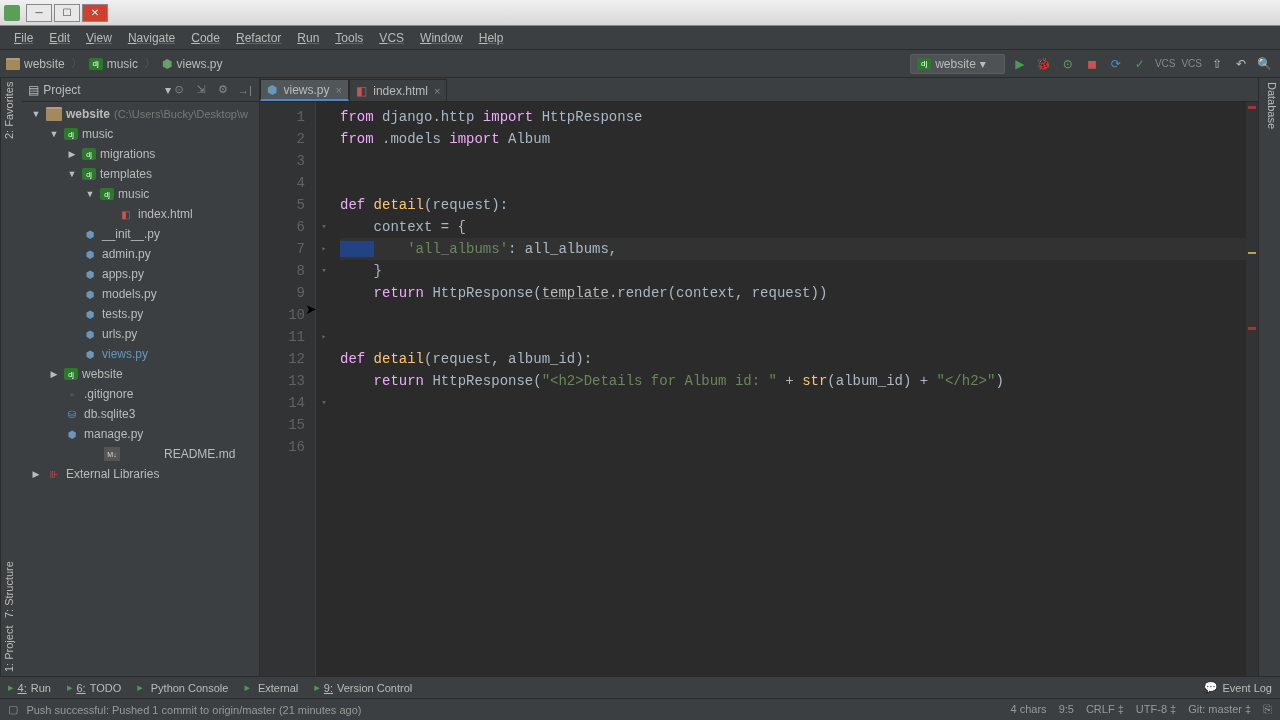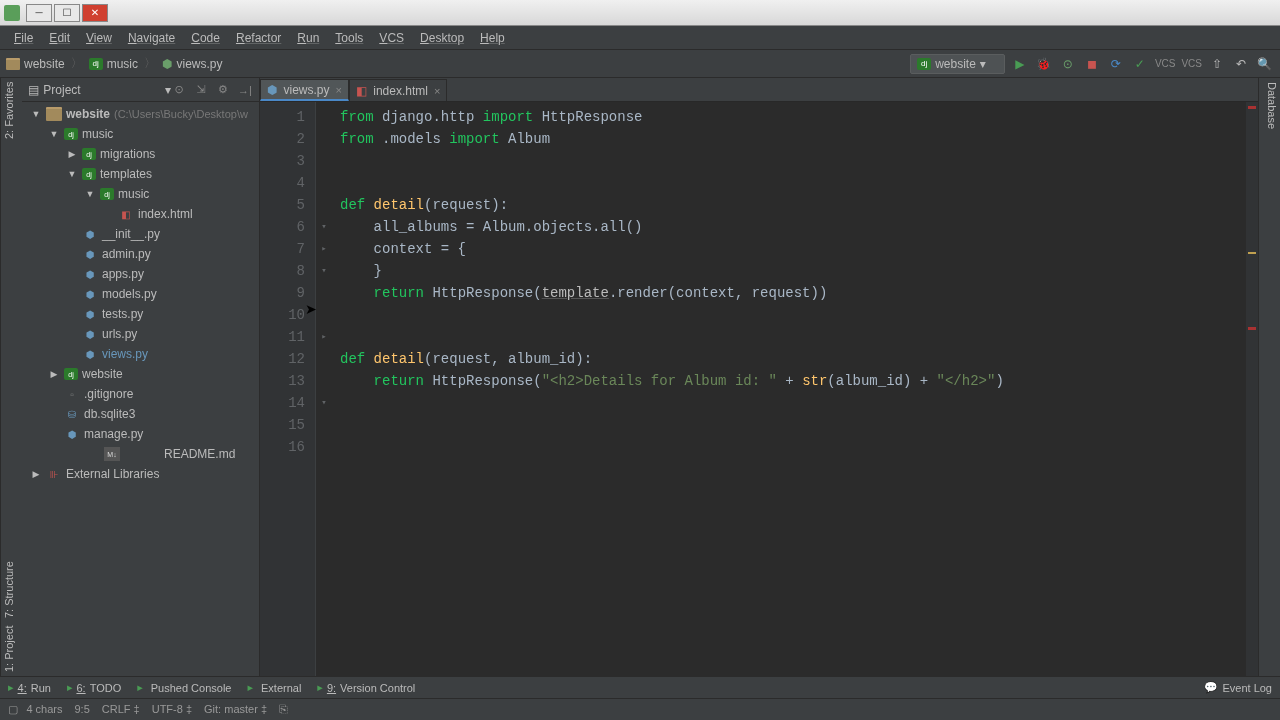--- a/index.html
+++ b/index.html
@@ -65,21 +65,21 @@
 .gutter-col { width: 56px; background: #313335; text-align: right; padding: 4px 10px 0 0; color: #606366; border-right: 1px solid #3c3f41; }
 .gutter-line { height: 22px; }
 .folding-col { width: 16px; background: #2b2b2b; padding-top: 4px; }
 .fold-mark { height: 22px; display: flex; align-items: center; justify-content: center; color: #606366; font-size: 9px; }
 .code-col { flex: 1; padding: 4px 0 0 8px; position: relative; }
 .code-line { height: 22px; white-space: pre; }
 .code-line.current { background: #323232; }
 .selection { background: #214283; }
 
 
-.kw { color: #22c55e; }
+.kw { color: #f0abfc; }
 .fn { color: #ffc66d; }
 .str { color: #6a8759; }
 .ident { color: #a9b7c6; }
 .underline { text-decoration: underline; text-decoration-color: #555; }
 .gray { color: #808080; }
 
 
 .right-gutter { width: 22px; background: #3c3f41; border-left: 1px solid #2b2b2b; writing-mode: vertical-rl; padding: 4px 2px; font-size: 11px; }
 .right-gutter-inner { display: flex; flex-direction: column; gap: 8px; height: 100%; }
 
@@ -114,21 +114,21 @@
 <div class="menubar" id="menubar">
     <div class="menu-item">File</div>
     <div class="menu-item">Edit</div>
     <div class="menu-item">View</div>
     <div class="menu-item">Navigate</div>
     <div class="menu-item">Code</div>
     <div class="menu-item">Refactor</div>
     <div class="menu-item">Run</div>
     <div class="menu-item">Tools</div>
     <div class="menu-item">VCS</div>
-    <div class="menu-item">Desktop</div>
+    <div class="menu-item">Window</div>
     <div class="menu-item">Help</div>
   </div>
 
 <div class="navbar">
   <div class="breadcrumb" id="breadcrumb">
       <div class="breadcrumb-item">
         <span class="folder-icon"></span>
         <span>website</span>
       </div>
       <span class="crumb-sep">〉</span>
@@ -334,22 +334,22 @@
           <div class="fold-mark">▾</div>
           <div class="fold-mark"></div>
           <div class="fold-mark"></div>
         </div>
       <div class="code-col" id="codecol">
           <div class="code-line"><span class="kw">from</span><span class="ident"> django.http </span><span class="kw">import</span><span class="ident"> HttpResponse</span></div>
           <div class="code-line"><span class="kw">from</span><span class="ident"> .models </span><span class="kw">import</span><span class="ident"> Album</span></div>
           <div class="code-line"></div>
           <div class="code-line"></div>
           <div class="code-line"><span class="kw">def </span><span class="fn">detail</span><span class="ident">(request):</span></div>
-          <div class="code-line"><span class="ident">    all_albums = Album.objects.all()</span></div>
           <div class="code-line"><span class="ident">    context = {</span></div>
+          <div class="code-line current"><span class="selection">    </span><span class="ident">    </span><span class="str">'all_albums'</span><span class="ident">: all_albums,</span></div>
           <div class="code-line"><span class="ident">    }</span></div>
           <div class="code-line"><span class="ident">    </span><span class="kw">return</span><span class="ident"> HttpResponse(</span><span class="underline">template</span><span class="ident">.render(context, request))</span></div>
           <div class="code-line"></div>
           <div class="code-line"></div>
           <div class="code-line"><span class="kw">def </span><span class="fn">detail</span><span class="ident">(request, album_id):</span></div>
           <div class="code-line"><span class="ident">    </span><span class="kw">return</span><span class="ident"> HttpResponse(</span><span class="str">"&lt;h2&gt;Details for Album id: "</span><span class="ident"> + </span><span class="fn">str</span><span class="ident">(album_id) + </span><span class="str">"&lt;/h2&gt;"</span><span class="ident">)</span></div>
           <div class="code-line"></div>
         </div>
       <div class="error-stripe">
         <div class="stripe-mark" style="top:4px; background:#a83232"></div>
@@ -373,40 +373,41 @@
       <span>Run</span>
     </div>
     <div class="tool-item">
       <span style="color:#499c54">▸</span>
       <span style="text-decoration:underline">6:</span> 
       <span>TODO</span>
     </div>
     <div class="tool-item">
       <span style="color:#499c54">▸</span>
       <span style="text-decoration:underline"></span> 
-      <span>Pushed Console</span>
+      <span>Python Console</span>
     </div>
     <div class="tool-item">
       <span style="color:#499c54">▸</span>
       <span style="text-decoration:underline"></span> 
       <span>External</span>
     </div>
     <div class="tool-item">
       <span style="color:#499c54">▸</span>
       <span style="text-decoration:underline">9:</span> 
       <span>Version Control</span>
     </div>
     <div class="tool-item tool-item-right">
       <span>💬</span>
       <span>Event Log</span>
     </div>
   </div>
 
 <div class="status-bar">
   <div style="margin-right:8px">▢</div>
+  <div class="status-left">Push successful: Pushed 1 commit to origin/master (21 minutes ago)</div>
   <div class="status-right">
     <span>4 chars</span>
     <span>9:5</span>
     <span><span>CRLF</span> ‡</span>
     <span><span>UTF-8</span> ‡</span>
     <span><span>Git: master</span> ‡</span>
     <span>⎘</span>
   </div>
 </div>
 

